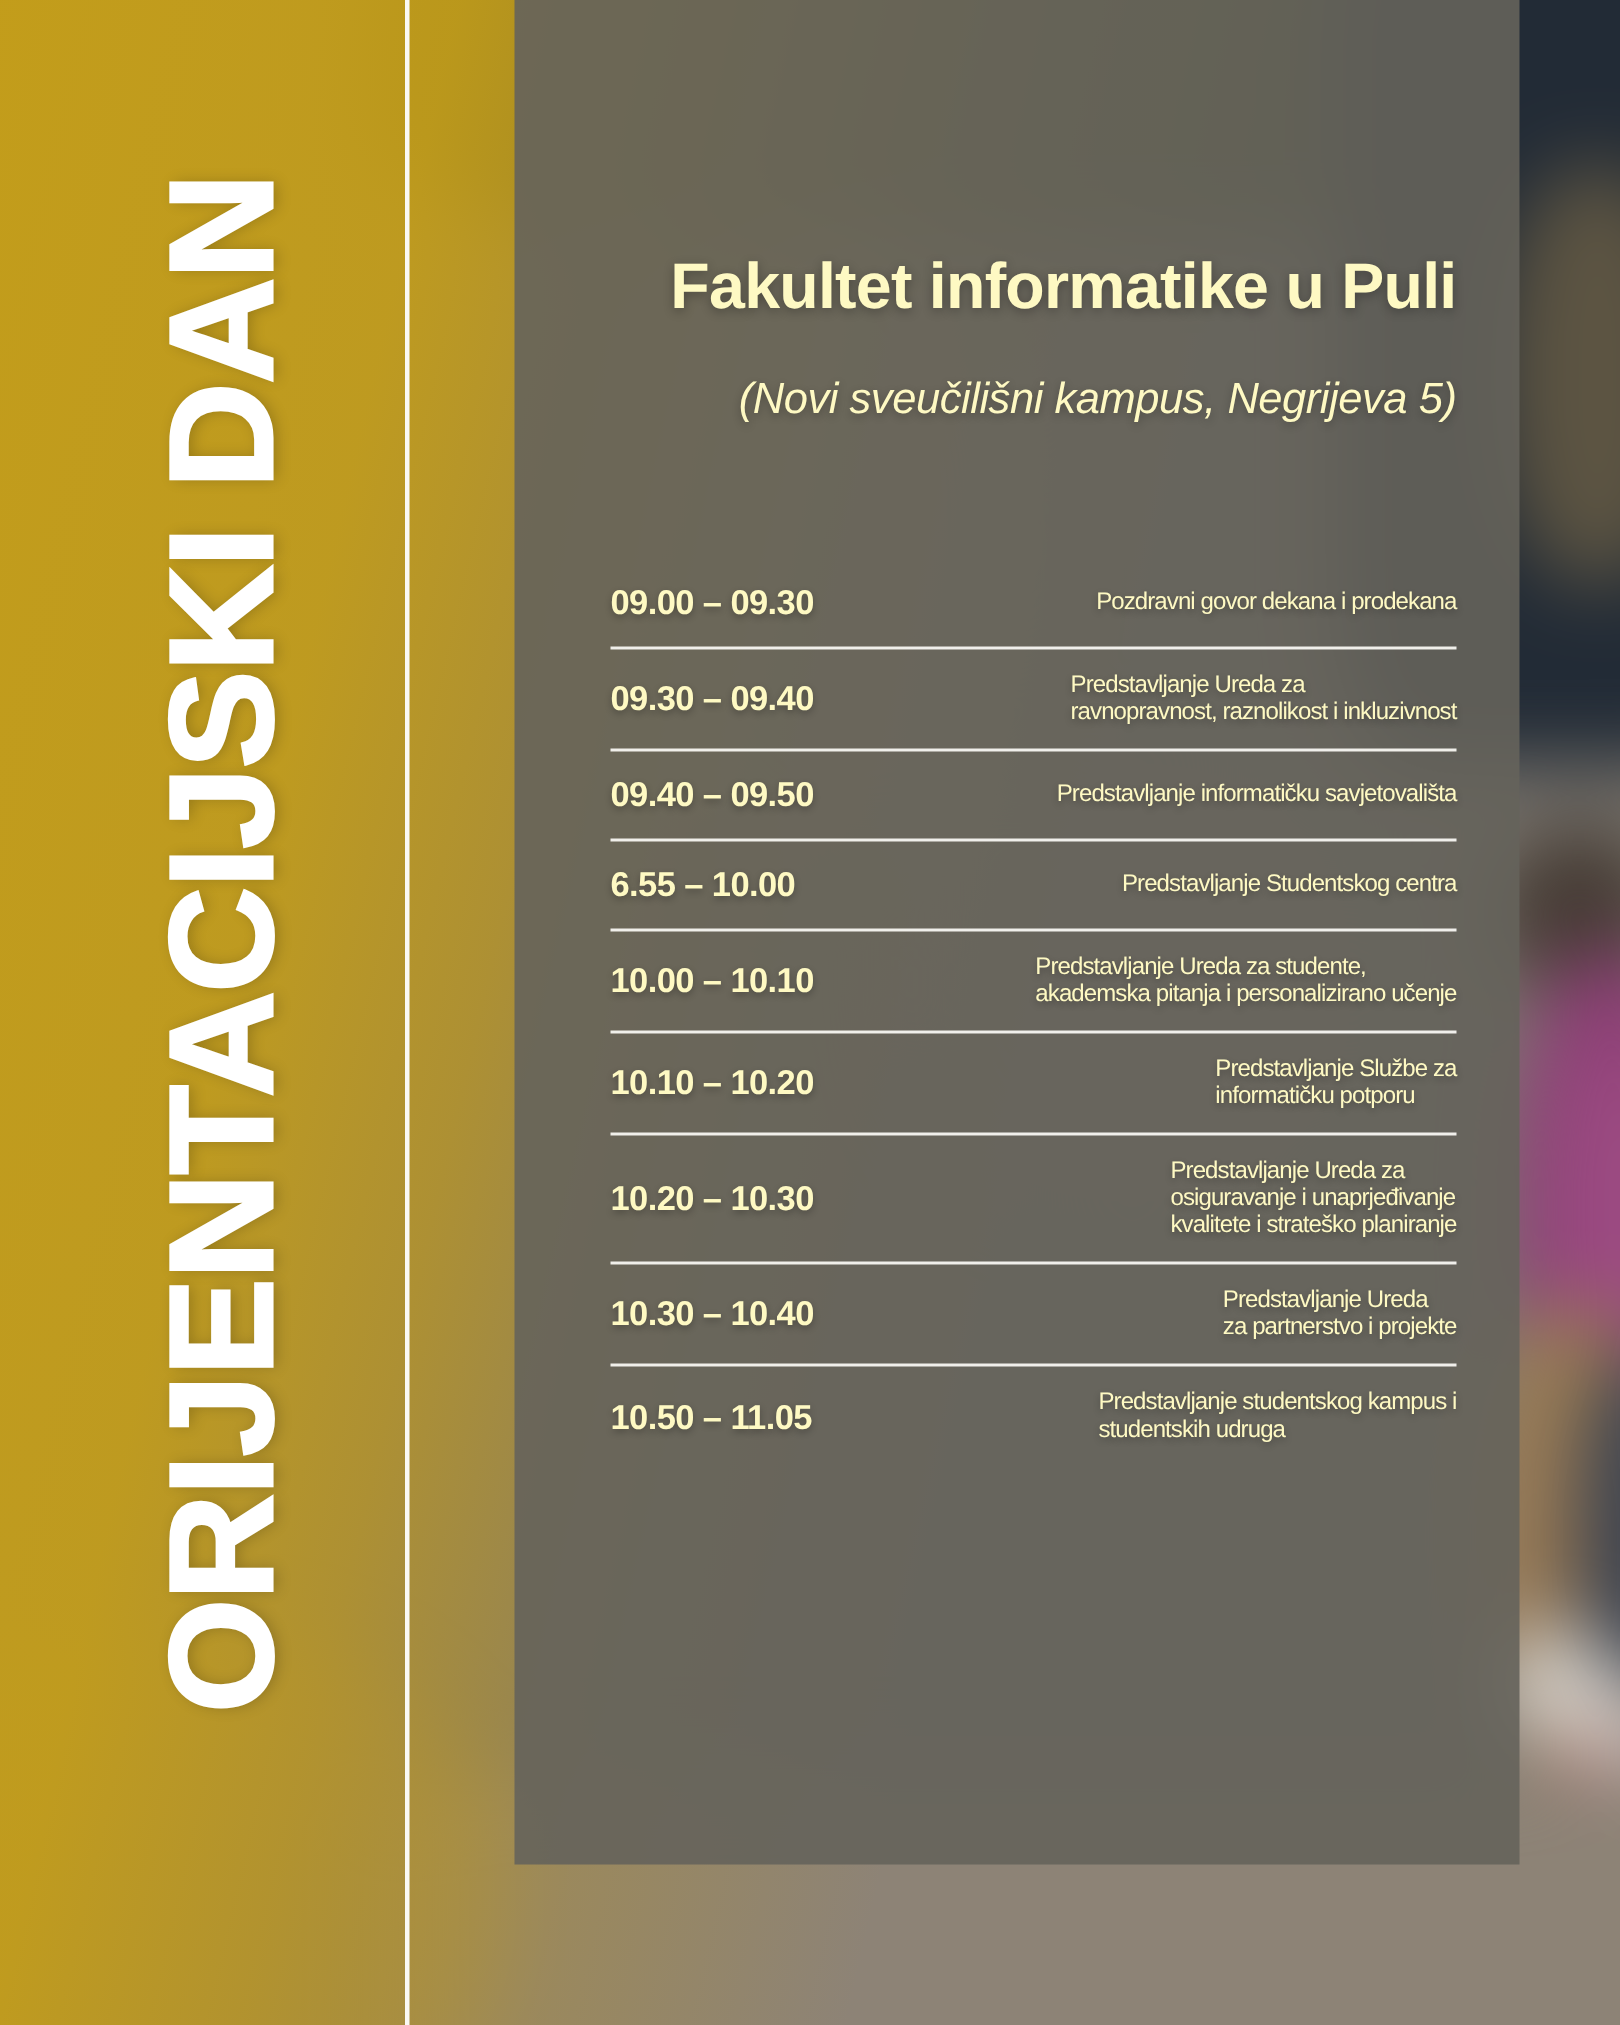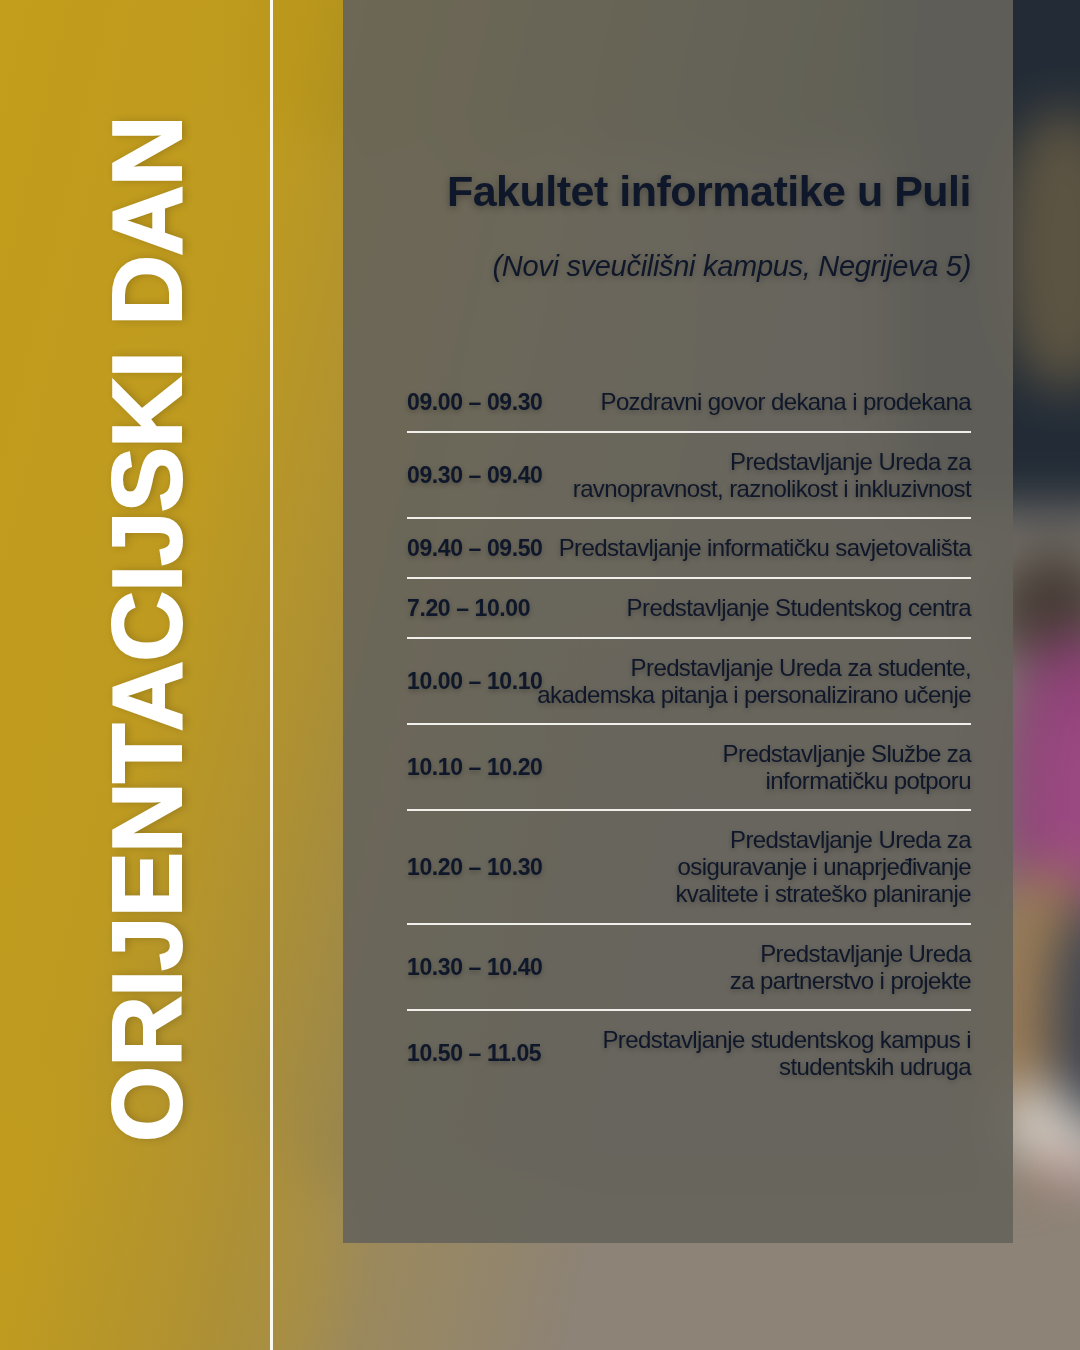--- a/index.html
+++ b/index.html
@@ -36,21 +36,21 @@
       rgba(187,151,34,.78) 34%,
       rgba(175,145,55,.40) 48%,
       rgba(160,140,70,0) 63%);
   }
   
   .panel{
     position:absolute;left:343px;top:0;width:670px;height:1243px;
     background:rgba(101,99,91,.90);
     box-sizing:border-box;
     padding:168px 42px 0 64px;
-    color:#0f172a;
+    color:#fef9c3;
   }
   .p-title{
     font-size:43px;font-weight:bold;letter-spacing:-.5px;
     text-align:right;line-height:1.08;
     text-shadow:0 2px 7px rgba(0,0,0,.30);
   }
   .p-sub{
     margin-top:32px;text-align:right;font-style:italic;
     font-size:29px;line-height:1.42;letter-spacing:-.3px;
     text-shadow:0 2px 6px rgba(0,0,0,.28);
@@ -61,22 +61,22 @@
     padding:15px 0;min-height:28px;
     border-bottom:2px solid rgba(248,247,242,.95);
   }
   .row:last-child{border-bottom:none;}
   .time{
     position:absolute;left:0;top:50%;transform:translateY(-50%);
     font-size:23px;font-weight:bold;letter-spacing:-.4px;white-space:nowrap;
     text-shadow:0 2px 5px rgba(0,0,0,.28);
   }
   .event{
-    font-size:24px;line-height:1.13;letter-spacing:-.6px;
-    text-align:right;white-space:pre;
+    font-size:16px;line-height:1.13;letter-spacing:-.6px;
+    text-align:left;white-space:pre;
     text-shadow:0 2px 5px rgba(0,0,0,.28);
   }
   
   .vline{position:absolute;left:270px;top:0;width:3px;height:1350px;background:#faf9f4;}
   
   .vbanner{
     position:absolute;left:0;top:0;width:1010px;height:0;
     transform:translate(93px,1142px) rotate(-90deg);
     transform-origin:0 0;
     text-align:center;
@@ -128,21 +128,21 @@
     <div class="row">
       <div class="time">09.30 – 09.40</div>
       <div class="event">Predstavljanje Ureda za
 ravnopravnost, raznolikost i inkluzivnost</div>
     </div>
     <div class="row">
       <div class="time">09.40 – 09.50</div>
       <div class="event">Predstavljanje informatičku savjetovališta</div>
     </div>
     <div class="row">
-      <div class="time">7.20 – 10.00</div>
+      <div class="time">6.55 – 10.00</div>
       <div class="event">Predstavljanje Studentskog centra</div>
     </div>
     <div class="row">
       <div class="time">10.00 – 10.10</div>
       <div class="event">Predstavljanje Ureda za studente,
 akademska pitanja i personalizirano učenje</div>
     </div>
     <div class="row">
       <div class="time">10.10 – 10.20</div>
       <div class="event">Predstavljanje Službe za

